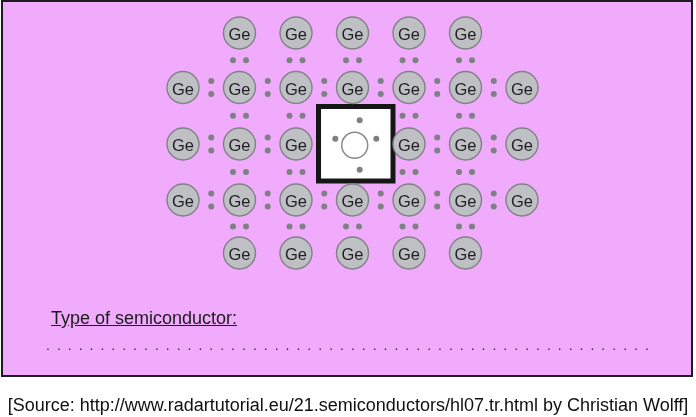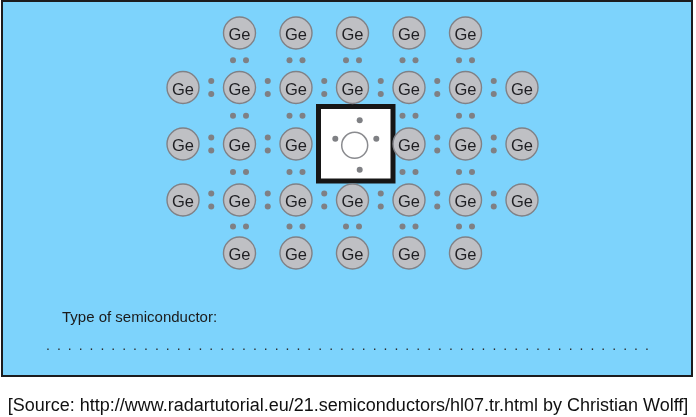--- a/index.html
+++ b/index.html
@@ -15,38 +15,39 @@
     overflow: hidden;
   }
   .frame {
     position: absolute;
     left: 1px;
     top: 0;
     width: 692px;
     height: 377px;
     box-sizing: border-box;
     border: 2px solid #1c1c1e;
-    background: #7dd3fc;
+    background: #f0abfc;
   }
   .lattice-svg {
     position: absolute;
     left: 0;
     top: 0;
   }
   .lattice-svg text {
     font-family: "Liberation Sans", "DejaVu Sans", sans-serif;
     font-size: 16.5px;
   }
   .question {
     position: absolute;
-    left: 59px;
+    left: 48px;
     top: 306px;
-    font-size: 15px;
+    font-size: 18px;
     color: #1b1b1b;
     white-space: nowrap;
+    text-decoration: underline;
   }
   .answer-line {
     position: absolute;
     left: 43px;
     top: 336px;
     font-size: 14px;
     line-height: 14px;
     letter-spacing: 7px;
     color: #2a2a2a;
     white-space: nowrap;

